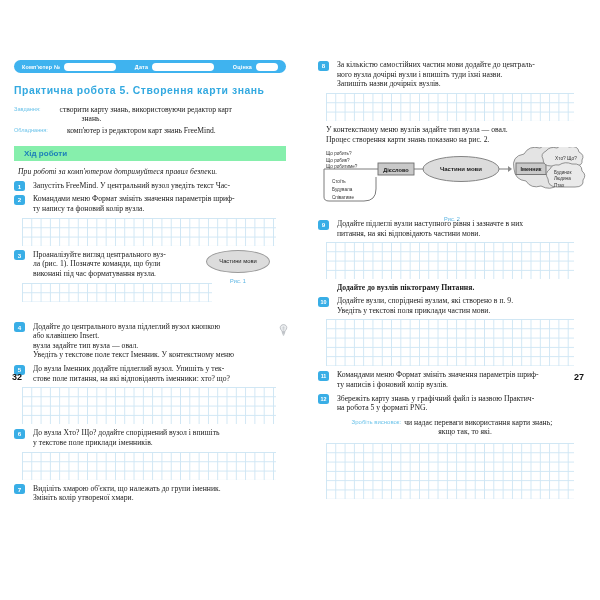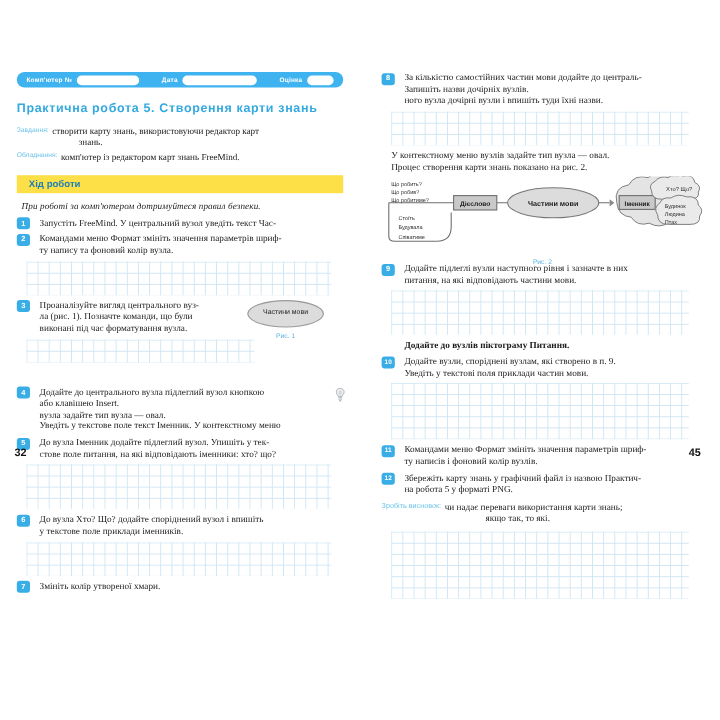--- a/index.html
+++ b/index.html
@@ -51,31 +51,32 @@
     font-family:"Liberation Sans", sans-serif;
     font-size:10.4px;font-weight:bold;color:#33a9e0;
     letter-spacing:.55px;
     margin:4px 0 9px 0;
     white-space:nowrap;
   }
   .meta-row{
     display:flex;
     font-size:7.6px;line-height:1.22;
     margin-bottom:2px;
+    gap:16px;
   }
   .meta-key{
     font-family:"Liberation Sans", sans-serif;
     font-size:5.6px;color:#6ec4ea;white-space:nowrap;
     padding-top:1.2px;
   }
   .meta-val{margin-left:3px;text-align:justify;}
   .meta-val .ind{display:block;padding-left:22px;}
 
   .section-band{
-    background:#fde047;
+    background:#86efac;
     margin:11px 0 6px 0;
     padding:3px 0 3px 10px;
     font-family:"Liberation Sans", sans-serif;
     font-size:8px;font-weight:bold;color:#1b7fb8;
   }
 
   .intro-italic{
     font-style:italic;font-size:7.6px;
     margin:0 0 5px 4px;letter-spacing:.1px;
   }
@@ -149,21 +150,21 @@
   
   .fig2{position:relative;width:100%;height:68px;margin:2px 0 0 0;}
   .fig2 svg{display:block;}
   .fig2-cap{
     text-align:center;
     font-family:"Liberation Sans", sans-serif;
     font-size:5.6px;color:#5ab4e3;margin-top:1px;
   }
 
   
-  .concl{display:flex;margin-top:5px;}
+  .concl{display:flex;margin-top:5px;justify-content:center;}
   .concl-key{
     font-family:"Liberation Sans", sans-serif;
     font-size:6px;color:#6ec4ea;white-space:nowrap;padding-top:1px;
   }
   .concl-val{font-size:7.7px;line-height:1.25;margin-left:3px;text-align:justify;}
   .concl-val .ind{display:block;padding-left:34px;}
 
   
   .pagenum{
     position:absolute;bottom:38px;
@@ -300,40 +301,41 @@
       </div>
 
       <div class="grid w-left h3"></div>
 
       <div class="step">
         <span class="marker">
           <span class="chip">7</span>
           <span class="shade"></span>
         </span>
         <div class="step-text">
+          <span class="sub-line">Виділіть хмарою об'єкти, що належать до групи іменник.</span>
           <span class="sub-line">Змініть колір утвореної хмари.</span>
         </div>
       </div>
 
     </div>
     <div class="pagenum left">32</div>
   </div>
 
   <div class="page page-right">
     <div class="page-body">
 
       <div class="step">
         <span class="marker">
           <span class="chip">8</span>
           <span class="shade"></span>
         </span>
         <div class="step-text">
           <span class="sub-line">За кількістю самостійних частин мови додайте до централь-</span>
+          <span class="sub-line">ного вузла дочірні вузли і впишіть туди їхні назви.</span>
           <span class="sub-line">Запишіть назви дочірніх вузлів.</span>
-          <span class="sub-line">ного вузла дочірні вузли і впишіть туди їхні назви.</span>
         </div>
       </div>
 
       <div class="grid w-right h3"></div>
 
       <div class="step-text plain" style="padding-left:8px;">
         <span class="sub-line">У контекстному меню вузлів задайте тип вузла — овал.</span>
         <span class="sub-line">Процес створення карти знань показано на рис. 2.</span>
       </div>
 
@@ -434,16 +436,16 @@
         <span class="concl-key">Зробіть висновок:</span>
         <span class="concl-val">
           <span>чи надає переваги використання карти знань;</span>
           <span class="ind">якщо так, то які.</span>
         </span>
       </div>
 
       <div class="grid w-right h6" style="margin-top:6px;"></div>
 
     </div>
-    <div class="pagenum right">45</div>
+    <div class="pagenum right">27</div>
   </div>
 
 </div>
 
 </body></html>

